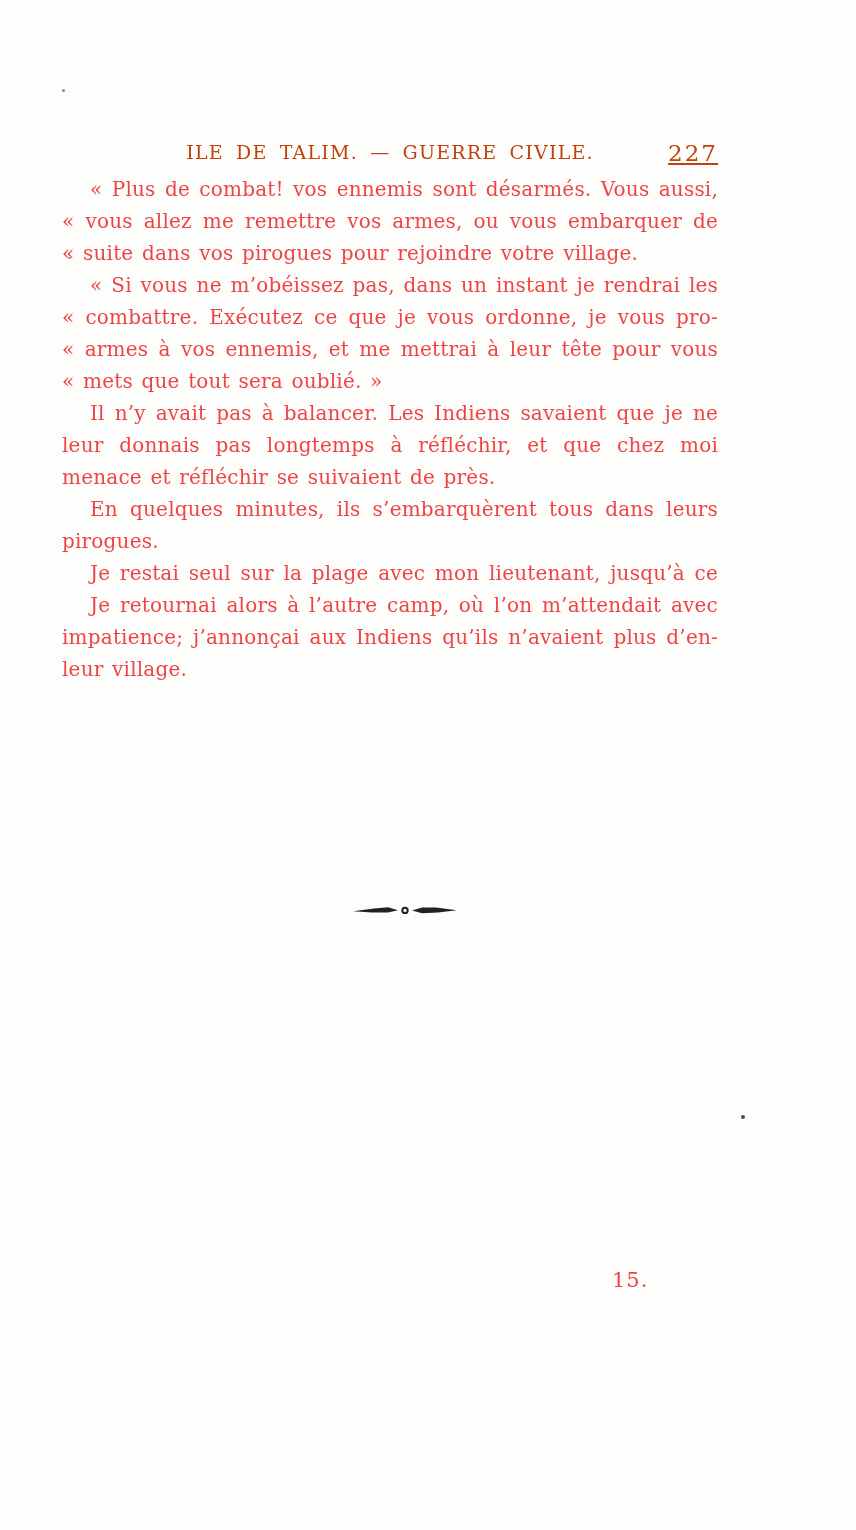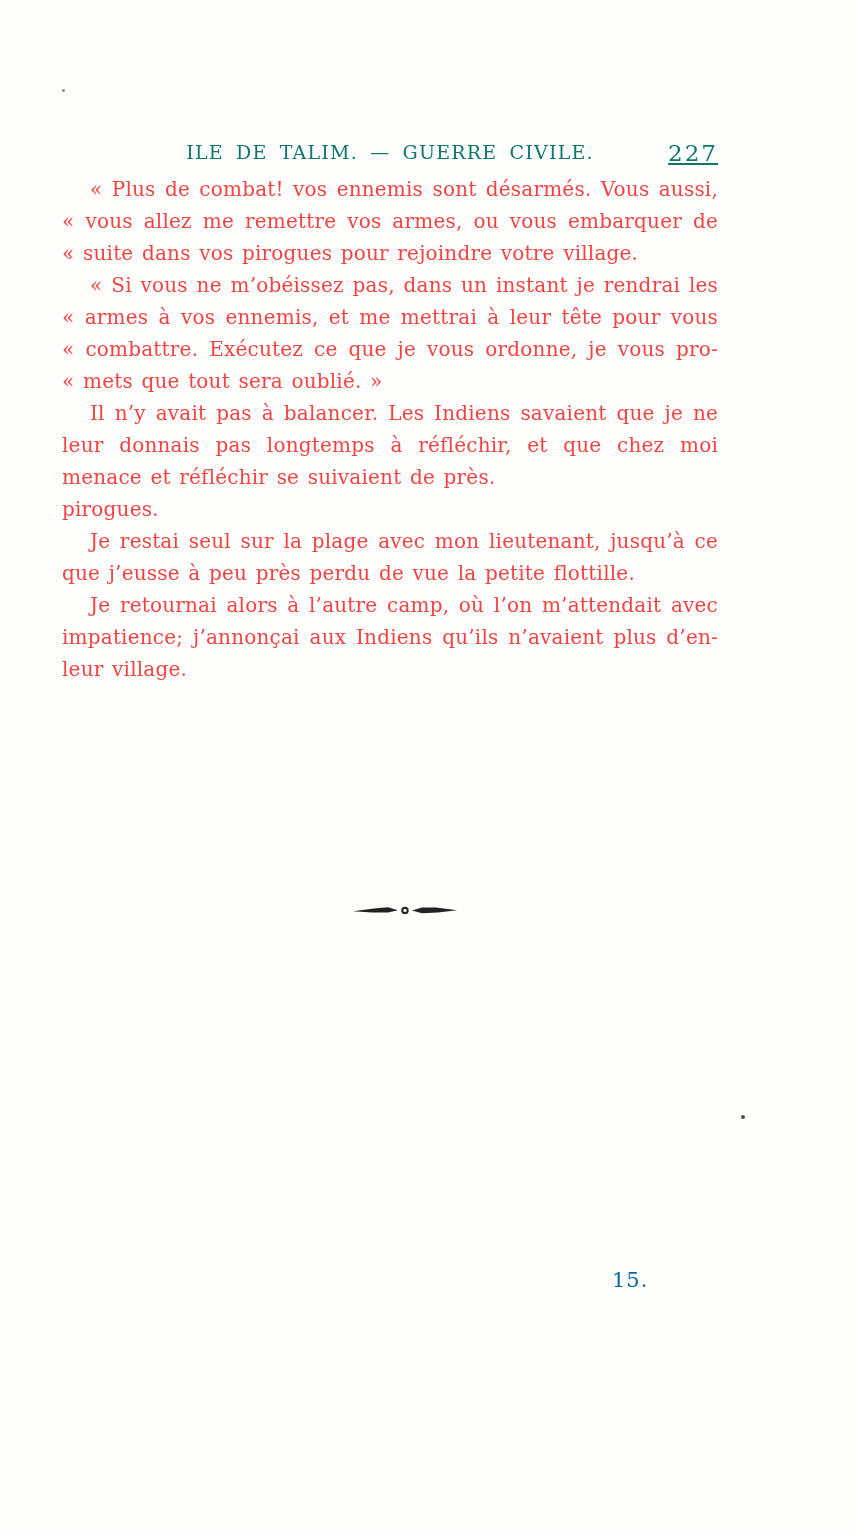--- a/index.html
+++ b/index.html
@@ -17,21 +17,21 @@
     overflow: hidden;
   }
   .running-header {
     position: absolute;
     left: 62px; top: 141px; width: 656px;
     text-align: center;
     font-size: 19px;
     letter-spacing: 1.2px;
     word-spacing: 5px;
     white-space: nowrap;
-    color: #0f766e;
+    color: #c2410c;
   }
   .page-number {
     position: absolute;
     right: 0; top: -1px;
     font-size: 23px;
     letter-spacing: 2px;
     word-spacing: normal;
     text-decoration: underline;
   }
   .text-block {
@@ -57,21 +57,21 @@
     position: absolute;
     left: 352px; top: 904px;
     width: 106px; height: 14px;
   }
   .ornament svg { display: block; }
   .signature-mark {
     position: absolute;
     left: 612px; top: 1268px;
     font-size: 21px;
     letter-spacing: 1px;
-    color: #0369a1;
+    color: #ef4444;
   }
   .speck {
     position: absolute;
     border-radius: 50%;
   }
   .speck-1 { left: 62px;  top: 89px;   width: 3px; height: 3px; background: #8a8a8a; }
   .speck-2 { left: 741px; top: 1115px; width: 4px; height: 4px; background: #4e4e4e; }
   .speck-3 { left: 68px;  top: 257px;  width: 3px; height: 2px; background: #9a9a9a; }
 </style>
 </head>
@@ -82,29 +82,29 @@
   <div class="running-header">
     <span class="header-title">ILE DE TALIM. — GUERRE CIVILE.</span>
     <span class="page-number">227</span>
   </div>
 
   <div class="text-block">
       <div class="line indent just">« Plus de combat! vos ennemis sont désarmés. Vous aussi,</div>
       <div class="line just">« vous allez me remettre vos armes, ou vous embarquer de</div>
       <div class="line">« suite dans vos pirogues pour rejoindre votre village.</div>
       <div class="line indent just">« Si vous ne m’obéissez pas, dans un instant je rendrai les</div>
+      <div class="line just">« combattre. Exécutez ce que je vous ordonne, je vous pro-</div>
       <div class="line just">« armes à vos ennemis, et me mettrai à leur tête pour vous</div>
-      <div class="line just">« combattre. Exécutez ce que je vous ordonne, je vous pro-</div>
       <div class="line">« mets que tout sera oublié. »</div>
       <div class="line indent just">Il n’y avait pas à balancer. Les Indiens savaient que je ne</div>
       <div class="line just">leur donnais pas longtemps à réfléchir, et que chez moi</div>
       <div class="line">menace et réfléchir se suivaient de près.</div>
+      <div class="line indent just">En quelques minutes, ils s’embarquèrent tous dans leurs</div>
       <div class="line">pirogues.</div>
       <div class="line indent just">Je restai seul sur la plage avec mon lieutenant, jusqu’à ce</div>
-      <div class="line">que j’eusse à peu près perdu de vue la petite flottille.</div>
       <div class="line indent just">Je retournai alors à l’autre camp, où l’on m’attendait avec</div>
       <div class="line just">impatience; j’annonçai aux Indiens qu’ils n’avaient plus d’en-</div>
       <div class="line">leur village.</div>
     </div>
 
   <div class="ornament">
     <svg width="106" height="14" viewBox="0 0 106 14" xmlns="http://www.w3.org/2000/svg">
       <polygon points="1,7.2 22,4.6 36,3.2 46,6.2 36,8.6 20,8.4" fill="#222222"></polygon>
       <polygon points="105,6.2 84,3.6 70,3.4 60,6.4 70,9.2 86,8.4" fill="#222222"></polygon>
       <circle cx="53" cy="6.4" r="2.7" fill="none" stroke="#222222" stroke-width="2"></circle>

